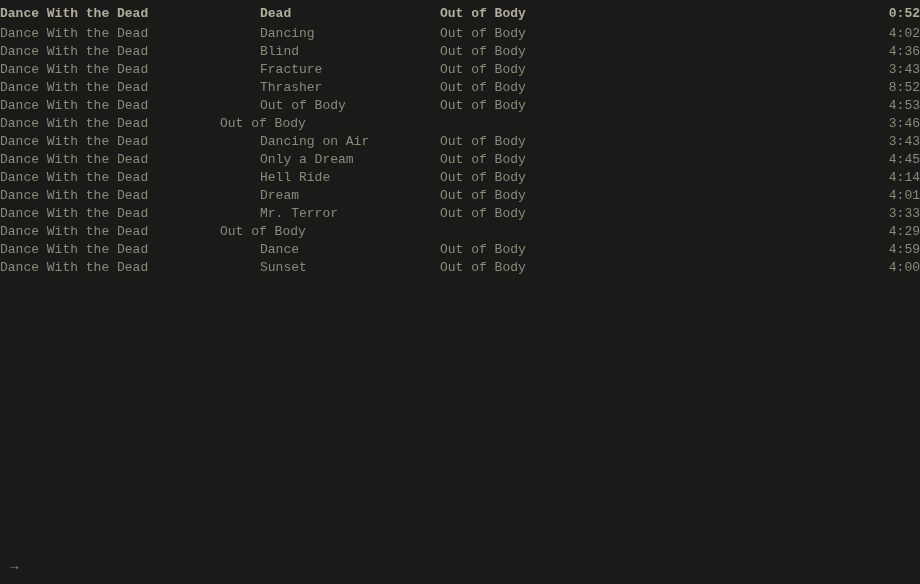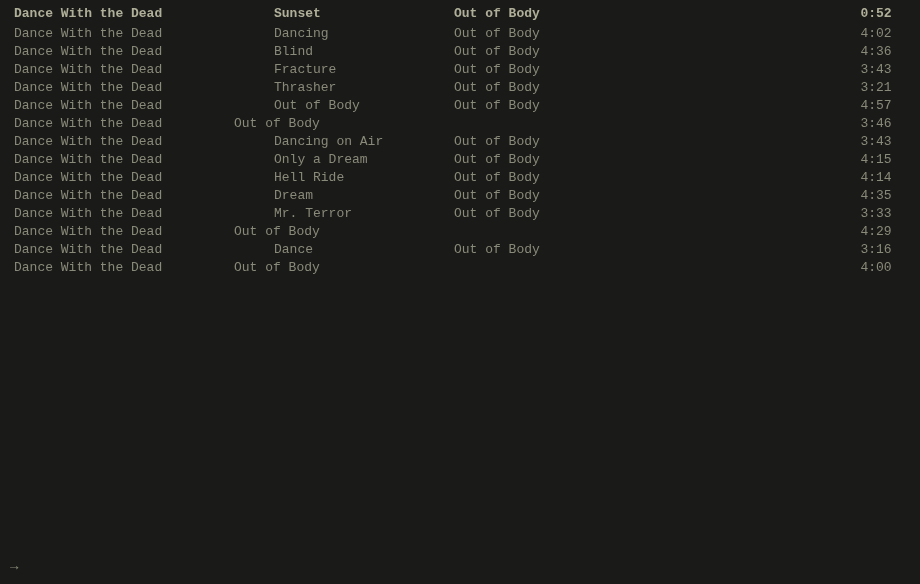--- a/index.html
+++ b/index.html
@@ -20,21 +20,21 @@
     }
 
     .track-list {
       width: 100%;
       padding: 4px 0;
     }
 
     .track-row {
       display: flex;
       align-items: center;
-      padding: 2px 14px;
+      padding: 2px 0;
       height: 18px;
       cursor: pointer;
     }
 
     .track-row.header {
       color: #b0b09a;
       font-weight: bold;
       margin-bottom: 2px;
     }
 
@@ -56,40 +56,40 @@
     .col-album {
       flex: 1;
       overflow: hidden;
       white-space: nowrap;
       padding-left: 20px;
     }
 
     .col-duration {
       width: 60px;
       min-width: 60px;
-      text-align: center;
+      text-align: right;
       white-space: nowrap;
     }
 
     .arrow-indicator {
       position: absolute;
       bottom: 10px;
       left: 10px;
       color: #8a8a7a;
       font-size: 14px;
     }
   </style>
 </head>
 <body>
 
 <div class="track-list">
 
   <div class="track-row header">
     <span class="col-artist">Dance With the Dead</span>
-    <span class="col-title">Sunset</span>
+    <span class="col-title">Dead</span>
     <span class="col-album">Out of Body</span>
     <span class="col-duration">0:52</span>
   </div>
 <div class="track-row">
       <span class="col-artist">Dance With the Dead</span>
       <span class="col-title">Dancing</span>
       <span class="col-album">Out of Body</span>
       <span class="col-duration">4:02</span>
     </div>
     <div class="track-row">
@@ -101,74 +101,75 @@
     <div class="track-row">
       <span class="col-artist">Dance With the Dead</span>
       <span class="col-title">Fracture</span>
       <span class="col-album">Out of Body</span>
       <span class="col-duration">3:43</span>
     </div>
     <div class="track-row">
       <span class="col-artist">Dance With the Dead</span>
       <span class="col-title">Thrasher</span>
       <span class="col-album">Out of Body</span>
-      <span class="col-duration">3:21</span>
+      <span class="col-duration">8:52</span>
     </div>
     <div class="track-row">
       <span class="col-artist">Dance With the Dead</span>
       <span class="col-title">Out of Body</span>
       <span class="col-album">Out of Body</span>
-      <span class="col-duration">4:57</span>
+      <span class="col-duration">4:53</span>
     </div>
     <div class="track-row">
       <span class="col-artist">Dance With the Dead</span>
       <span class="col-album">Out of Body</span>
       <span class="col-duration">3:46</span>
     </div>
     <div class="track-row">
       <span class="col-artist">Dance With the Dead</span>
       <span class="col-title">Dancing on Air</span>
       <span class="col-album">Out of Body</span>
       <span class="col-duration">3:43</span>
     </div>
     <div class="track-row">
       <span class="col-artist">Dance With the Dead</span>
       <span class="col-title">Only a Dream</span>
       <span class="col-album">Out of Body</span>
-      <span class="col-duration">4:15</span>
+      <span class="col-duration">4:45</span>
     </div>
     <div class="track-row">
       <span class="col-artist">Dance With the Dead</span>
       <span class="col-title">Hell Ride</span>
       <span class="col-album">Out of Body</span>
       <span class="col-duration">4:14</span>
     </div>
     <div class="track-row">
       <span class="col-artist">Dance With the Dead</span>
       <span class="col-title">Dream</span>
       <span class="col-album">Out of Body</span>
-      <span class="col-duration">4:35</span>
+      <span class="col-duration">4:01</span>
     </div>
     <div class="track-row">
       <span class="col-artist">Dance With the Dead</span>
       <span class="col-title">Mr. Terror</span>
       <span class="col-album">Out of Body</span>
       <span class="col-duration">3:33</span>
     </div>
     <div class="track-row">
       <span class="col-artist">Dance With the Dead</span>
       <span class="col-album">Out of Body</span>
       <span class="col-duration">4:29</span>
     </div>
     <div class="track-row">
       <span class="col-artist">Dance With the Dead</span>
       <span class="col-title">Dance</span>
       <span class="col-album">Out of Body</span>
-      <span class="col-duration">3:16</span>
+      <span class="col-duration">4:59</span>
     </div>
     <div class="track-row">
       <span class="col-artist">Dance With the Dead</span>
+      <span class="col-title">Sunset</span>
       <span class="col-album">Out of Body</span>
       <span class="col-duration">4:00</span>
     </div>
   </div>
 
 <div class="arrow-indicator">→</div>
 
 </body></html>

